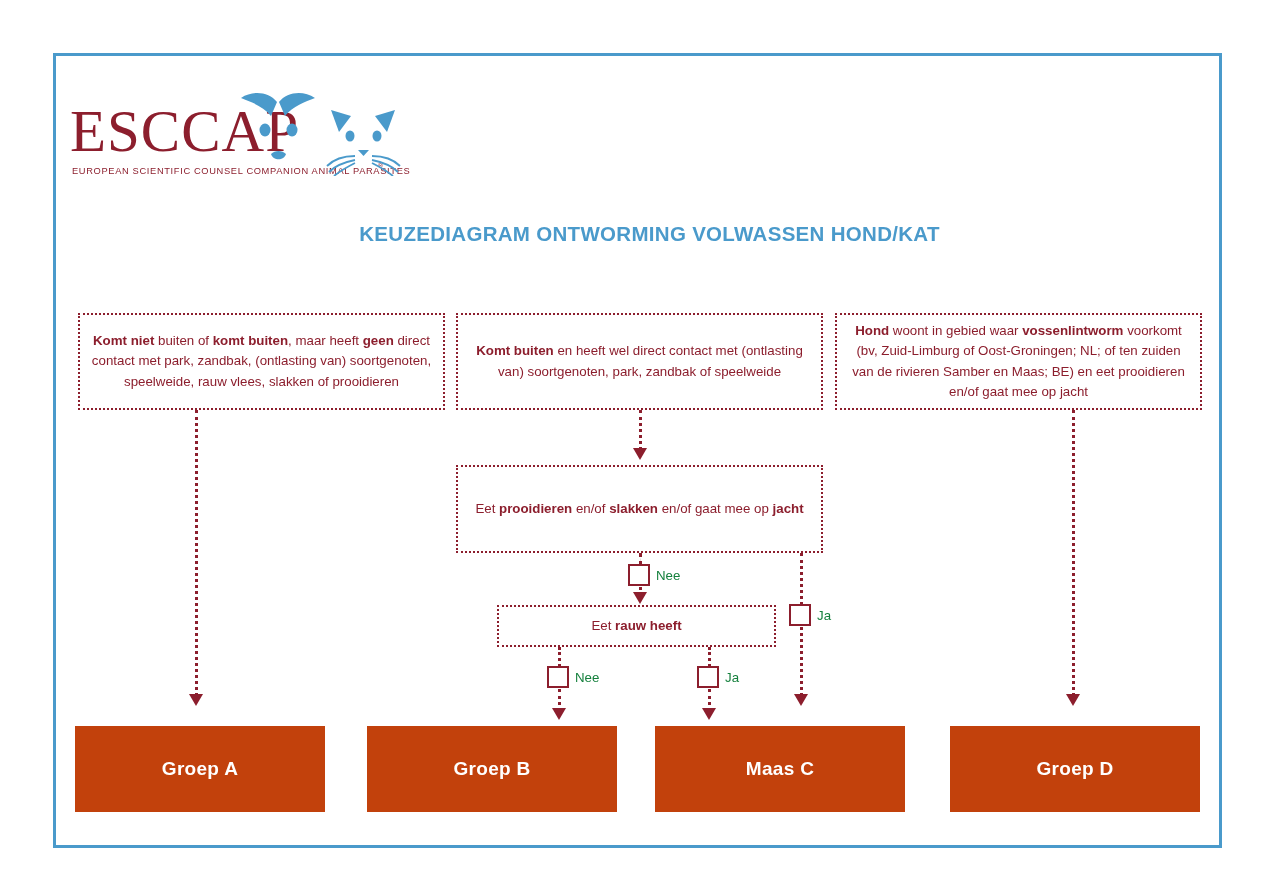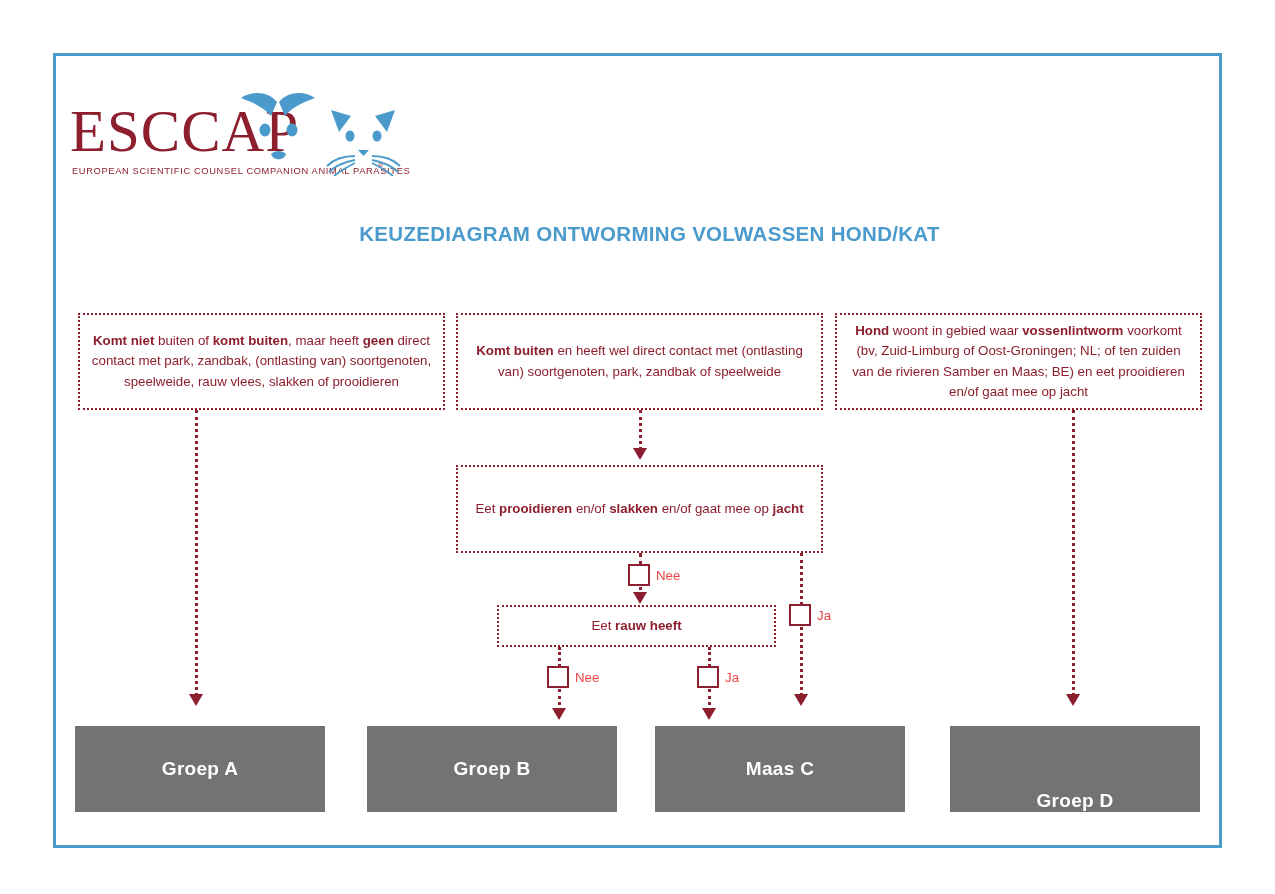--- a/index.html
+++ b/index.html
@@ -127,52 +127,52 @@
     border-right: 7px solid transparent;
     border-top: 12px solid #8c1e2d;
   }
 
   
   .cbox {
     position: absolute;
     display: flex;
     align-items: center;
     gap: 6px;
-    color: #ef4444;
+    color: #15803d;
     font-size: 13.3px;
     white-space: nowrap;
   }
   .cbox .sq {
     width: 22px;
     height: 22px;
     border: 2px solid #8c1e2d;
     background: #ffffff;
     box-sizing: border-box;
     flex: 0 0 auto;
   }
 
   
   .group {
     position: absolute;
     top: 726px;
     width: 250px;
     height: 86px;
-    background: #737373;
+    background: #c2410c;
     color: #ffffff;
     font-size: 19px;
     font-weight: bold;
     display: flex;
     align-items: center;
     justify-content: center;
     letter-spacing: 0.3px;
   }
   #grp-a { left: 75px; }
   #grp-b { left: 367px; }
   #grp-c { left: 655px; }
-  #grp-d { left: 950px; align-items: flex-end; }
+  #grp-d { left: 950px; }
 </style>
 </head>
 <body>
 
 <div id="canvas">
 
   <div class="frame"></div>
 
   <div class="logo">
     <div class="logo-word">ESCCAP</div>

